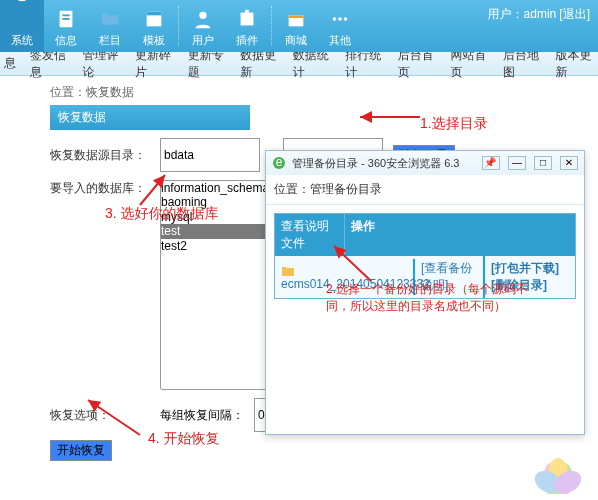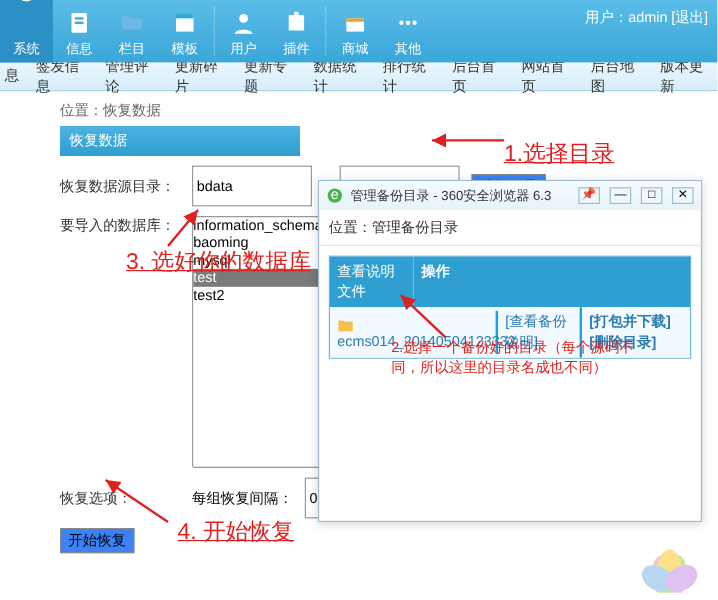--- a/index.html
+++ b/index.html
@@ -20,21 +20,21 @@
 .content { padding: 8px 0 0 50px; }
 .crumb { color: #666; margin-bottom: 4px; }
 .panel-head { background: linear-gradient(#4bb3e2, #2f9ed0); color: #fff; padding: 4px 8px; width: 200px; }
 .form-row { display: flex; align-items: center; gap: 10px; margin: 8px 0; }
 .form-label { width: 100px; color: #333; }
 input[type=text] { border: 1px solid #999; height: 18px; padding: 16px 3px; }
 .btn { border: 1px solid #888; background: #3b82f6; padding: 1px 6px; cursor: pointer; }
 select.multi { border: 1px solid #999; width: 140px; height: 210px; }
 select.multi option.sel { background: #7a7a7a; color: #fff; }
 
-.annot { position: absolute; color: #e02020; font-size: 19px; pointer-events: none; text-decoration: underline; }
+.annot { position: absolute; color: #e02020; font-size: 14px; pointer-events: none; }
 .arrow { position: absolute; pointer-events: none; }
 
 .popup { position: absolute; left: 265px; top: 150px; width: 320px; height: 285px; border: 1px solid #9fbdd0; background: #fff; box-shadow: 0 2px 8px rgba(0,0,0,0.2); }
 .popup-titlebar { background: linear-gradient(#f5fbfe, #e6f3fa); height: 24px; display: flex; align-items: center; padding: 0 6px; gap: 6px; }
 .popup-titlebar .page-ico { width: 14px; height: 14px; }
 .popup-titlebar .ttl { flex: 1; color: #333; font-size: 11px; }
 .winbtn { width: 18px; height: 14px; border: 1px solid #9fbdd0; display: flex; align-items: center; justify-content: center; margin-left: 2px; cursor: pointer; font-size: 10px; line-height: 1; background: #f0f7fb; }
 .popup-crumb { padding: 6px 8px; color: #333; border-bottom: 1px solid #d8eaf4; }
 .popup-table { margin: 8px; border: 1px solid #6db6dd; }
 .popup-th { display: flex; background: #2f9ed0; color: #fff; }
@@ -136,20 +136,21 @@
     <a href="#">[退出]</a>
   </div>
 </div>
 
 <div class="subbar">
   <span>息</span>
   <span>签发信息</span>
   <span>管理评论</span>
   <span>更新碎片</span>
   <span>更新专题</span>
+  <span>数据更新</span>
   <span>数据统计</span>
   <span>排行统计</span>
   <span>后台首页</span>
   <span>网站首页</span>
   <span>后台地图</span>
   <span>版本更新</span>
 </div>
 
 <div class="content">
   <div class="crumb">位置：恢复数据</div>

